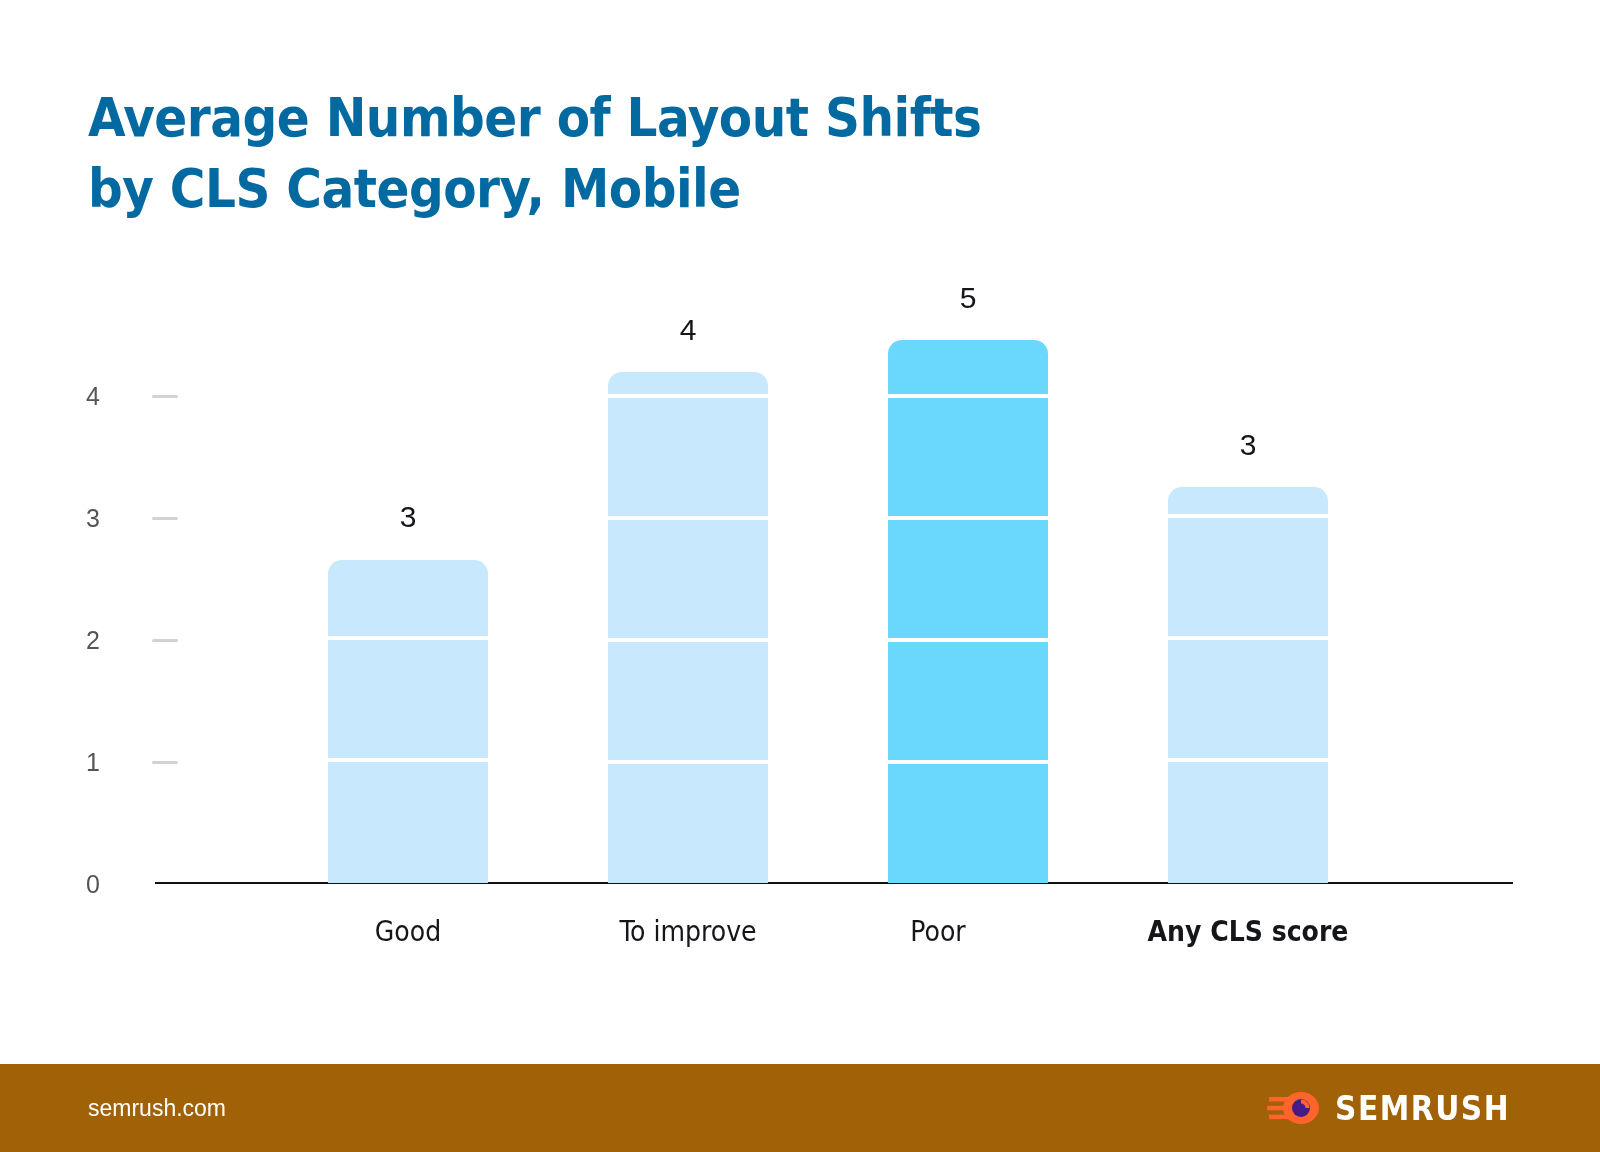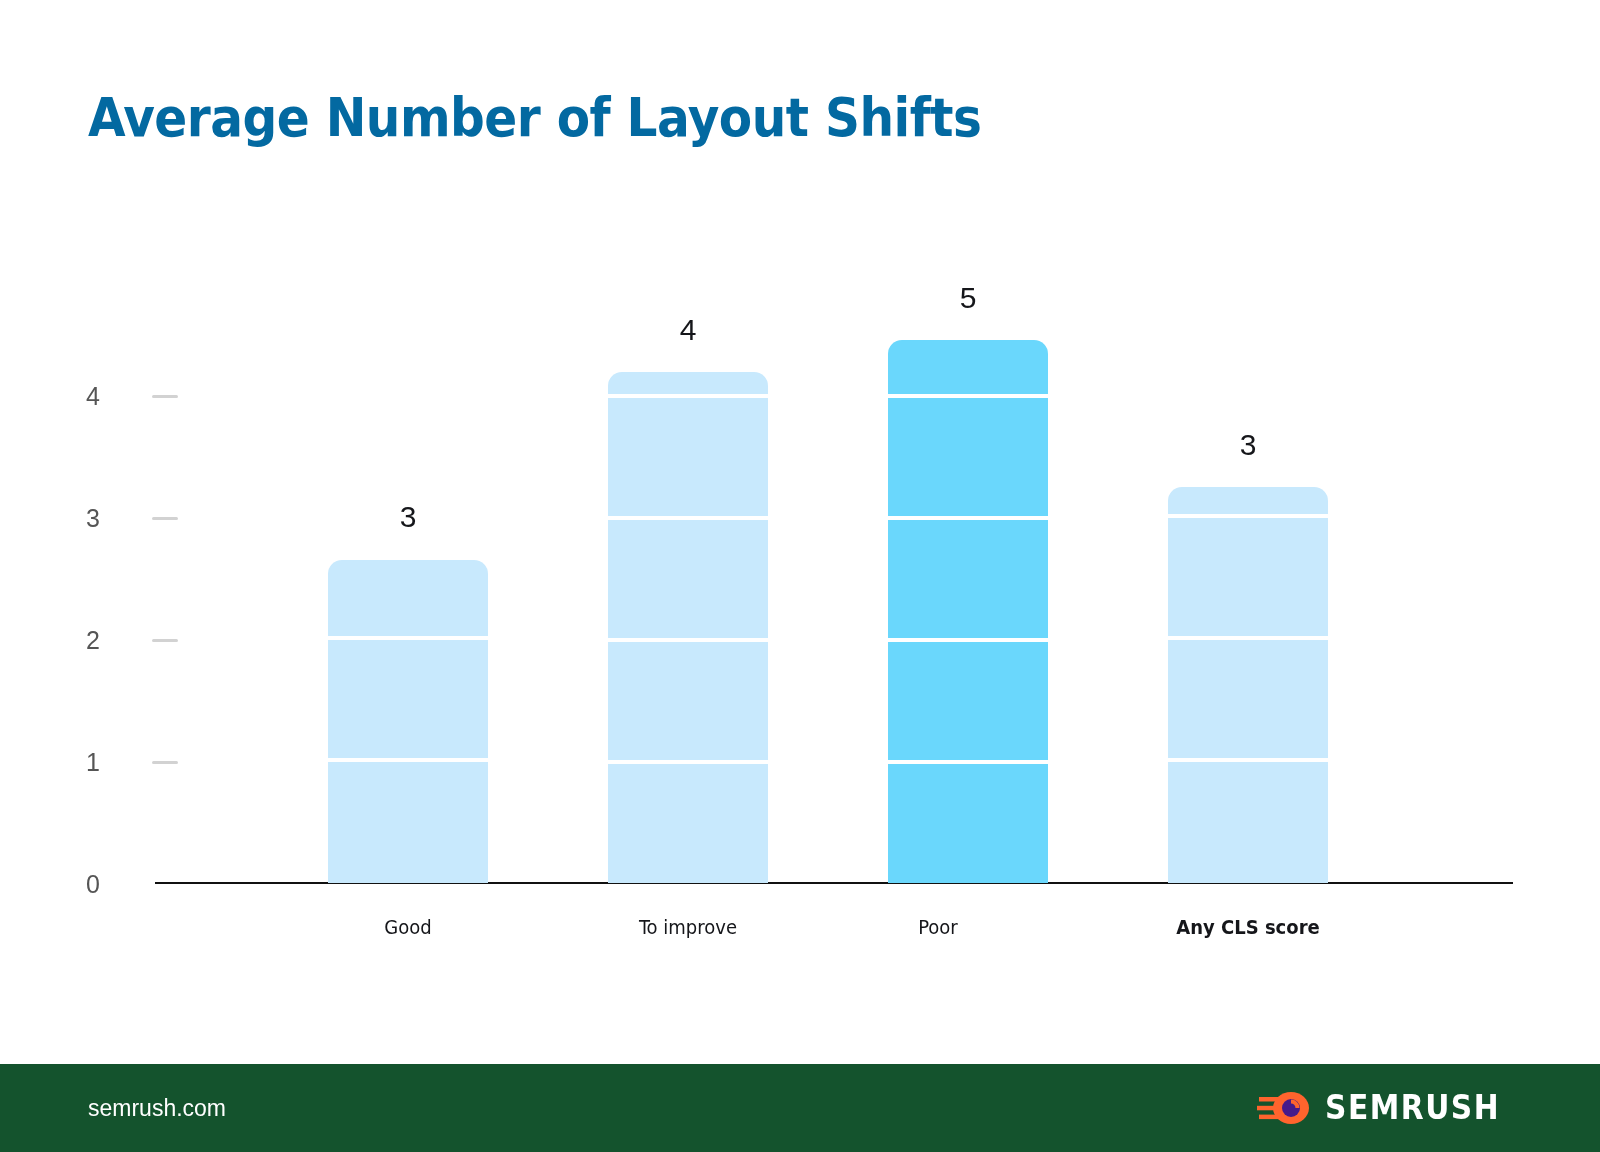--- a/index.html
+++ b/index.html
@@ -94,68 +94,69 @@
     text-align: center;
     font-size: 30px;
     color: #15161a;
     font-family: "Liberation Sans", sans-serif;
   }
 
   .cat-label {
     position: absolute;
     top: 915px;
     text-align: center;
-    font-size: 20px;
+    font-size: 28px;
     color: #15161a;
     font-family: "DejaVu Sans", sans-serif;
     font-stretch: condensed;
   }
 
   
   .footer {
     position: absolute;
     left: 0;
     top: 1064px;
     width: 1600px;
     height: 88px;
-    background: #14532d;
+    background: #a16207;
   }
   .footer-url {
     position: absolute;
     left: 88px;
     top: 50%;
     transform: translateY(-50%);
     font-size: 23px;
     color: #ffffff;
     font-family: "Liberation Sans", sans-serif;
   }
   .logo {
     position: absolute;
-    right: 100px;
+    right: 90px;
     top: 50%;
     transform: translateY(-50%);
     display: flex;
-    align-items: flex-start;
+    align-items: center;
     gap: 14px;
   }
   .logo-mark { width: 54px; height: 40px; display: block; }
   .logo-text {
     font-size: 33px;
     font-weight: 700;
     letter-spacing: 1.5px;
     color: #ffffff;
     font-family: "DejaVu Sans", sans-serif;
     font-stretch: condensed;
   }
 </style>
 </head>
 <body>
 
 <div class="title">
   <span class="title-line">Average Number of Layout Shifts</span>
+  <span class="title-line">by CLS Category, Mobile</span>
 </div>
 
 <div class="chart">
 
   <div class="ytick" style="left:100px; top:384px;">
     <span class="ylabel">4</span>
     <span class="ydash"></span>
   </div>
   <div class="ytick" style="left:100px; top:506px;">
     <span class="ylabel">3</span>

